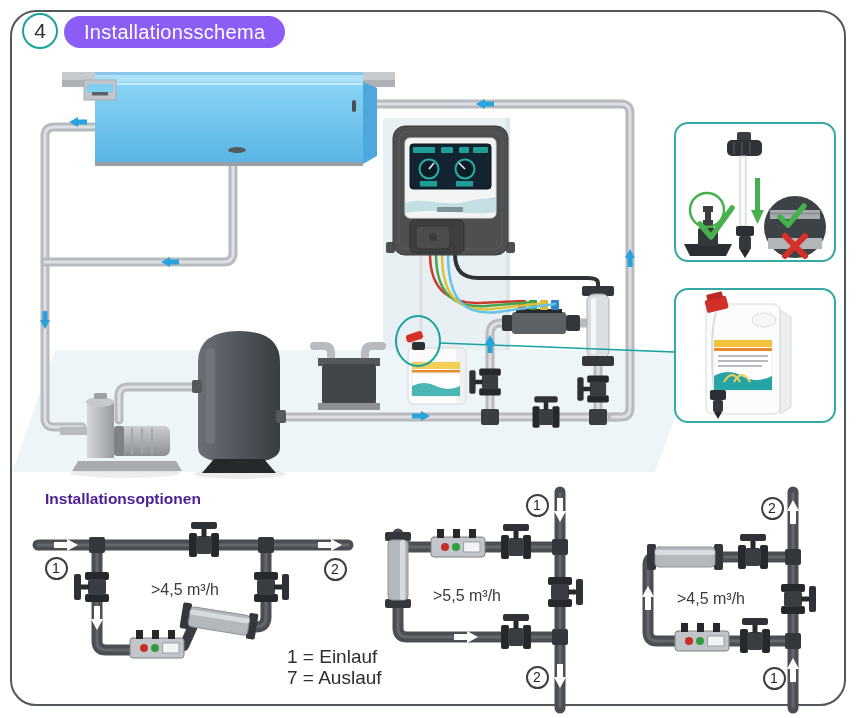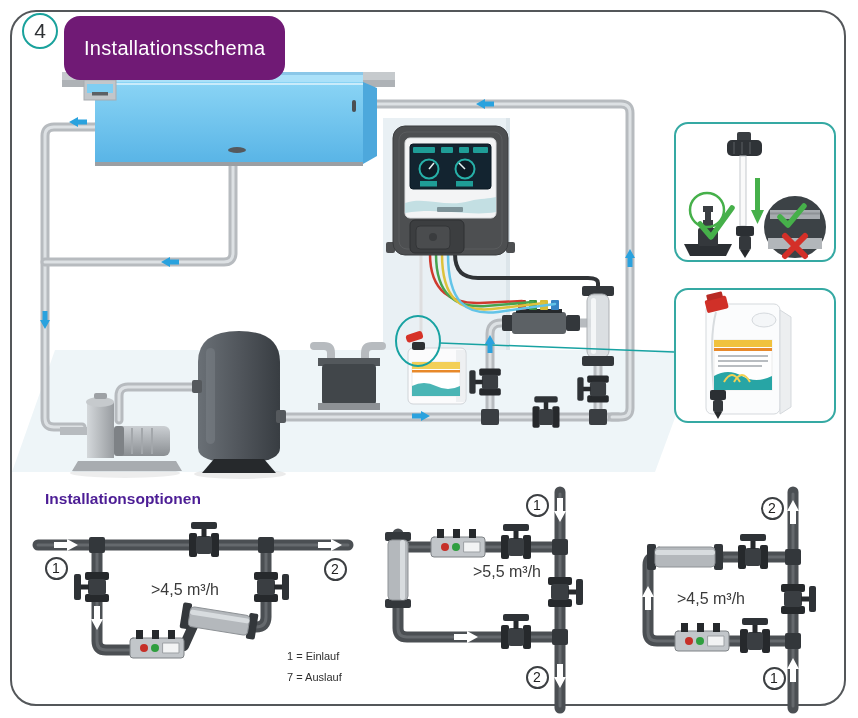--- a/index.html
+++ b/index.html
@@ -12,52 +12,52 @@
     border:2px solid #54575a; border-radius:26px; box-sizing:border-box;
   }
   .badge-circle {
     position:absolute; left:22px; top:13px; width:36px; height:36px;
     border-radius:50%; background:#fff; border:2px solid #1aa29c; box-sizing:border-box;
     display:flex; align-items:center; justify-content:center;
     font-size:21px; color:#2e3134; z-index:5;
   }
   .title-pill {
     position:absolute; left:64px; top:16px; height:32px; border-radius:16px;
-    background:#701a75; color:#ffffff; display:flex; align-items:center;
-    padding:16px 20px; font-size:20px; letter-spacing:.3px; z-index:5;
+    background:#8b5cf6; color:#ffffff; display:flex; align-items:center;
+    padding:0 20px; font-size:20px; letter-spacing:.3px; z-index:5;
   }
   svg { position:absolute; left:0; top:0; }
   #main-svg { top:0; }
   #options-svg { top:480px; }
   .inset-box {
     position:absolute; background:#ffffff; border:2px solid #35a9a3;
     border-radius:14px; box-sizing:border-box; z-index:4;
   }
   #inset-lance { left:674px; top:122px; width:162px; height:140px; }
   #inset-canister { left:674px; top:288px; width:162px; height:135px; }
   .inset-box svg { position:absolute; left:0; top:0; }
   .options-heading {
     position:absolute; left:45px; top:490px; font-size:15.5px; font-weight:bold;
     color:#4c1d95; z-index:6;
   }
   .flow-label {
     position:absolute; transform:translateX(-50%); font-size:16px; color:#3a3a3a;
     white-space:nowrap; z-index:6;
   }
   #flow-1 { left:185px; top:581px; }
-  #flow-2 { left:467px; top:563px;margin-left:40px; }
+  #flow-2 { left:467px; top:587px; }
   #flow-3 { left:711px; top:590px; }
   .num-circle {
     position:absolute; width:23px; height:23px; border-radius:50%;
     border:2px solid #3c3f42; background:#ffffff; box-sizing:border-box;
     display:flex; align-items:center; justify-content:center;
     font-size:14px; color:#222; z-index:6;
   }
   .legend {
-    position:absolute; left:287px; top:646px; font-size:11px; color:#2e2e2e;
+    position:absolute; left:287px; top:646px; font-size:19px; color:#2e2e2e;
     line-height:21px; z-index:6;
   }
 </style>
 </head>
 <body>
 
 <div id="page">
 
   <div class="frame"></div>
 

